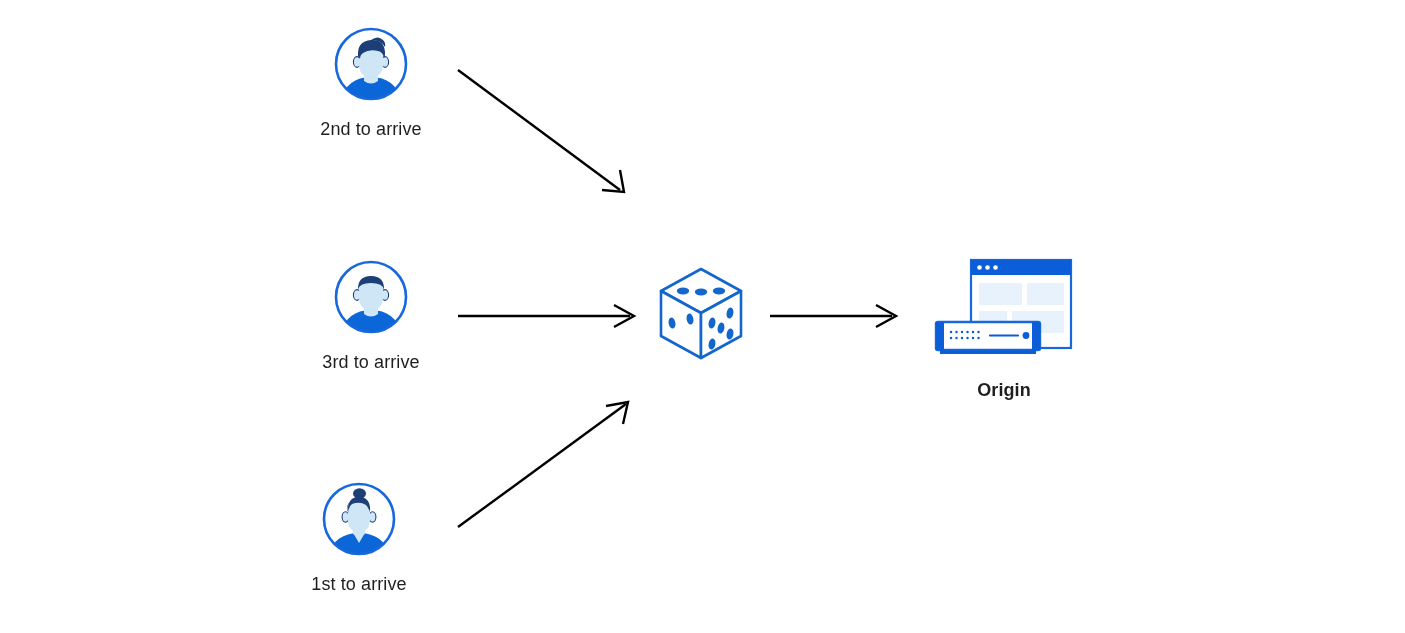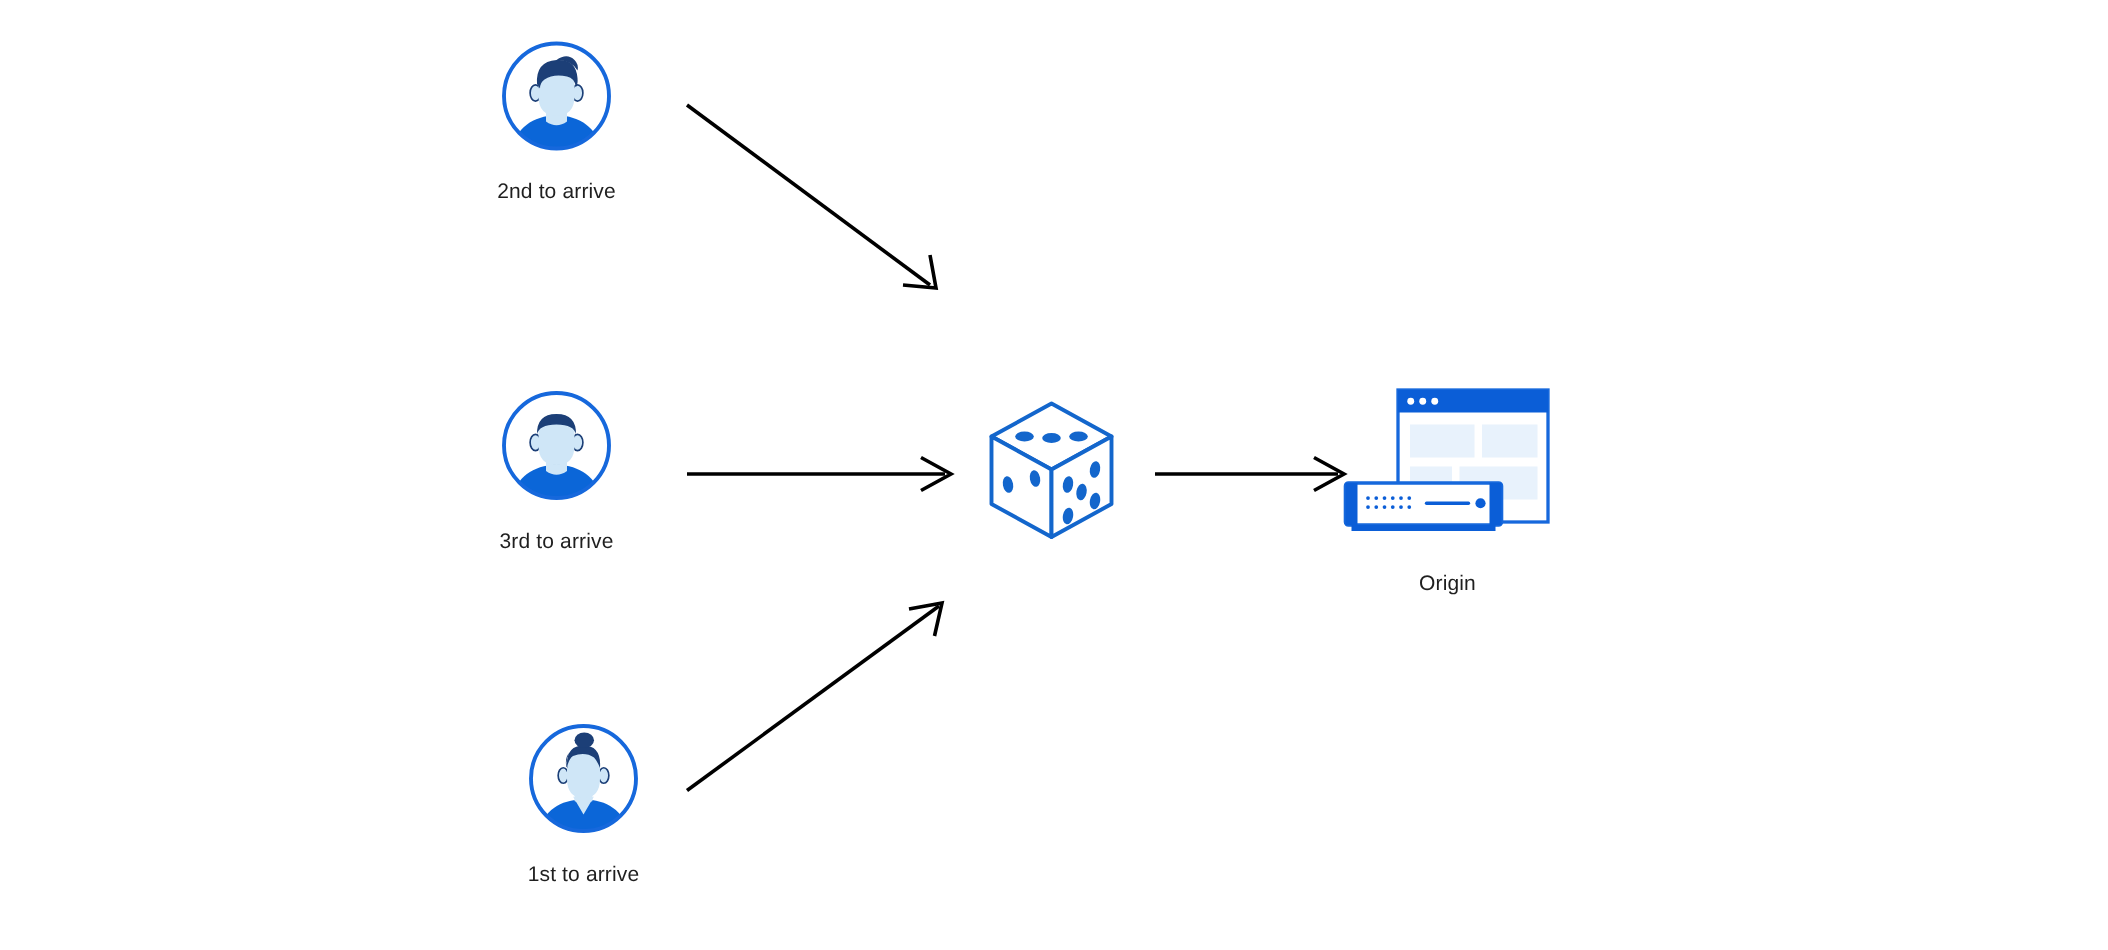--- a/index.html
+++ b/index.html
@@ -18,21 +18,21 @@
     background: #ffffff;
     overflow: hidden;
   }
   .node {
     position: absolute;
     display: flex;
     flex-direction: column;
     align-items: center;
   }
   .node-label {
-    font-size: 14px;
+    font-size: 18px;
     color: #1f1f1f;
     letter-spacing: 0.1px;
     white-space: nowrap;
     line-height: 1;
   }
   .avatar-node { width: 180px; }
   .avatar-node .node-label { margin-top: 18px; }
 
   .dice-node { }
 
@@ -125,21 +125,21 @@
           <path d="M26 30 q0 -13 12 -13 q12 0 12 13 v8 q0 13 -12 13 q-12 0 -12 -13 z" fill="#cfe6f7"></path>
 
           <path d="M25 31 q-0.5 -14 13 -14 q13.5 0 13 14 q-1 -7 -13 -7 q-12 0 -13 7 z" fill="#1c3f77"></path>
         </g>
         <circle cx="38" cy="38" r="35" fill="none" stroke="#1668dc" stroke-width="2.6"></circle>
       </svg>
     </div>
     <div class="node-label">3rd to arrive</div>
   </div>
 
-  <div class="node avatar-node" style="left:299px; top:481px;">
+  <div class="node avatar-node" style="left:269px; top:481px;">
     <div>
       <svg width="76" height="76" viewBox="0 0 76 76">
         <defs>
           <clipPath id="clipBot">
               <circle cx="38" cy="38" r="35"></circle>
             </clipPath>
         </defs>
         <circle cx="38" cy="38" r="35" fill="#ffffff"></circle>
         <g clip-path="url(#clipBot)">
 
@@ -182,21 +182,21 @@
 
         <ellipse cx="57" cy="58" rx="3.4" ry="5.6" fill="#1366cc" transform="rotate(10 57 58)"></ellipse>
         <ellipse cx="75" cy="48" rx="3.4" ry="5.6" fill="#1366cc" transform="rotate(10 75 48)"></ellipse>
         <ellipse cx="57" cy="79" rx="3.4" ry="5.6" fill="#1366cc" transform="rotate(10 57 79)"></ellipse>
         <ellipse cx="75" cy="69" rx="3.4" ry="5.6" fill="#1366cc" transform="rotate(10 75 69)"></ellipse>
         <ellipse cx="66" cy="63" rx="3.4" ry="5.6" fill="#1366cc" transform="rotate(10 66 63)"></ellipse>
       </svg>
     </div>
   </div>
 
-  <div class="node origin-node" style="left:855px; top:254px;">
+  <div class="node origin-node" style="left:894px; top:254px;font-weight:bold;">
     <div>
       <svg width="220" height="110" viewBox="0 0 220 110">
 
         <g>
           <rect x="77" y="6" width="100" height="88" fill="#ffffff" stroke="#1668dc" stroke-width="2.2"></rect>
 
           <rect x="77" y="6" width="100" height="15" fill="#0b5ed7"></rect>
           <circle cx="85.5" cy="13.5" r="2.3" fill="#ffffff"></circle>
           <circle cx="93.5" cy="13.5" r="2.3" fill="#ffffff"></circle>
           <circle cx="101.5" cy="13.5" r="2.3" fill="#ffffff"></circle>

